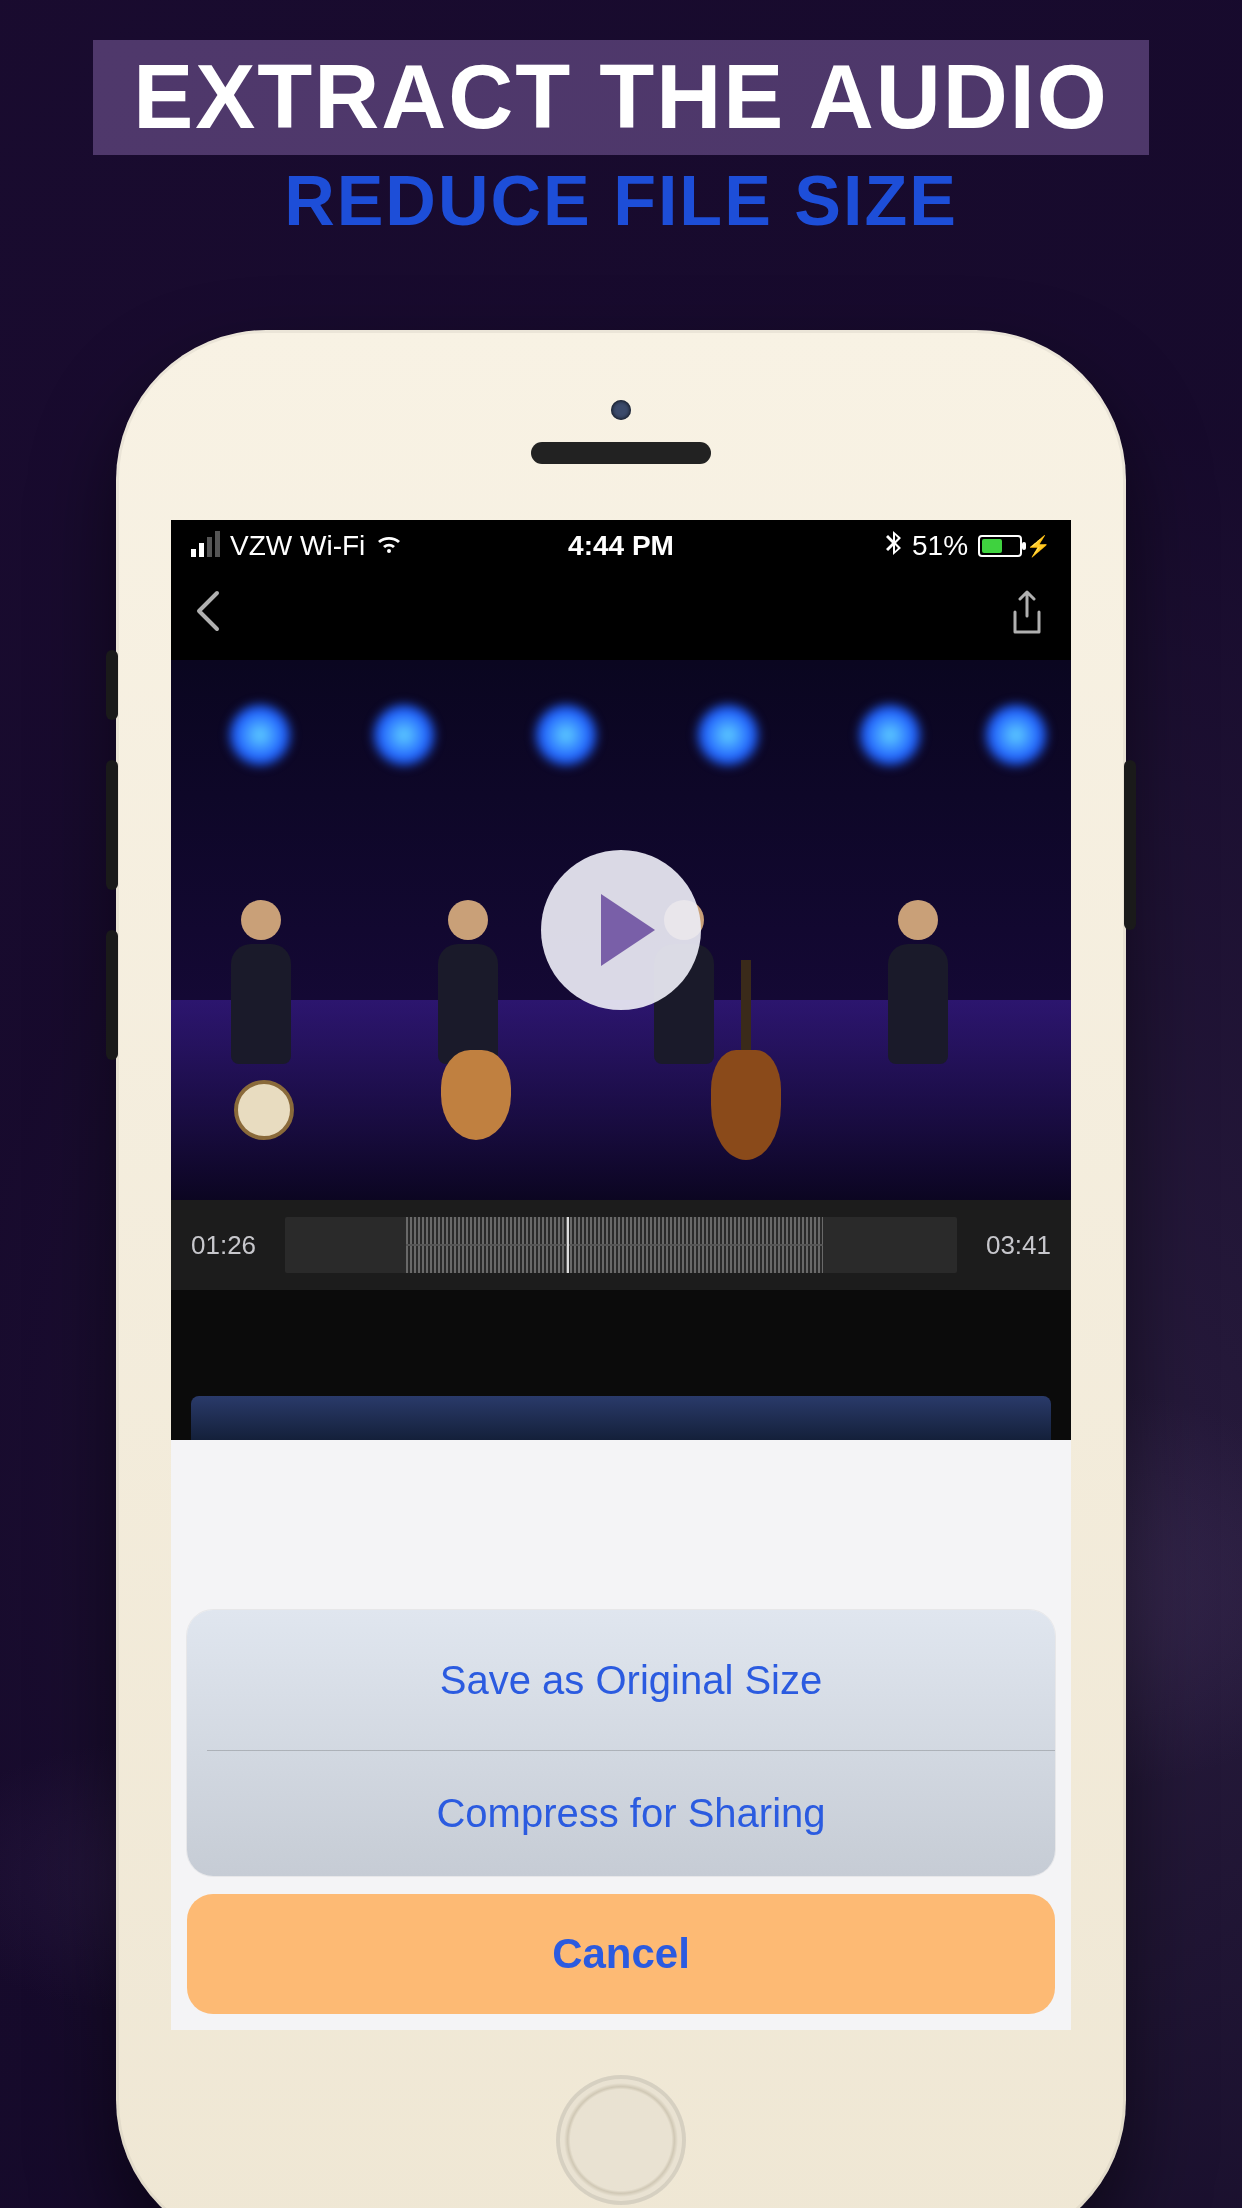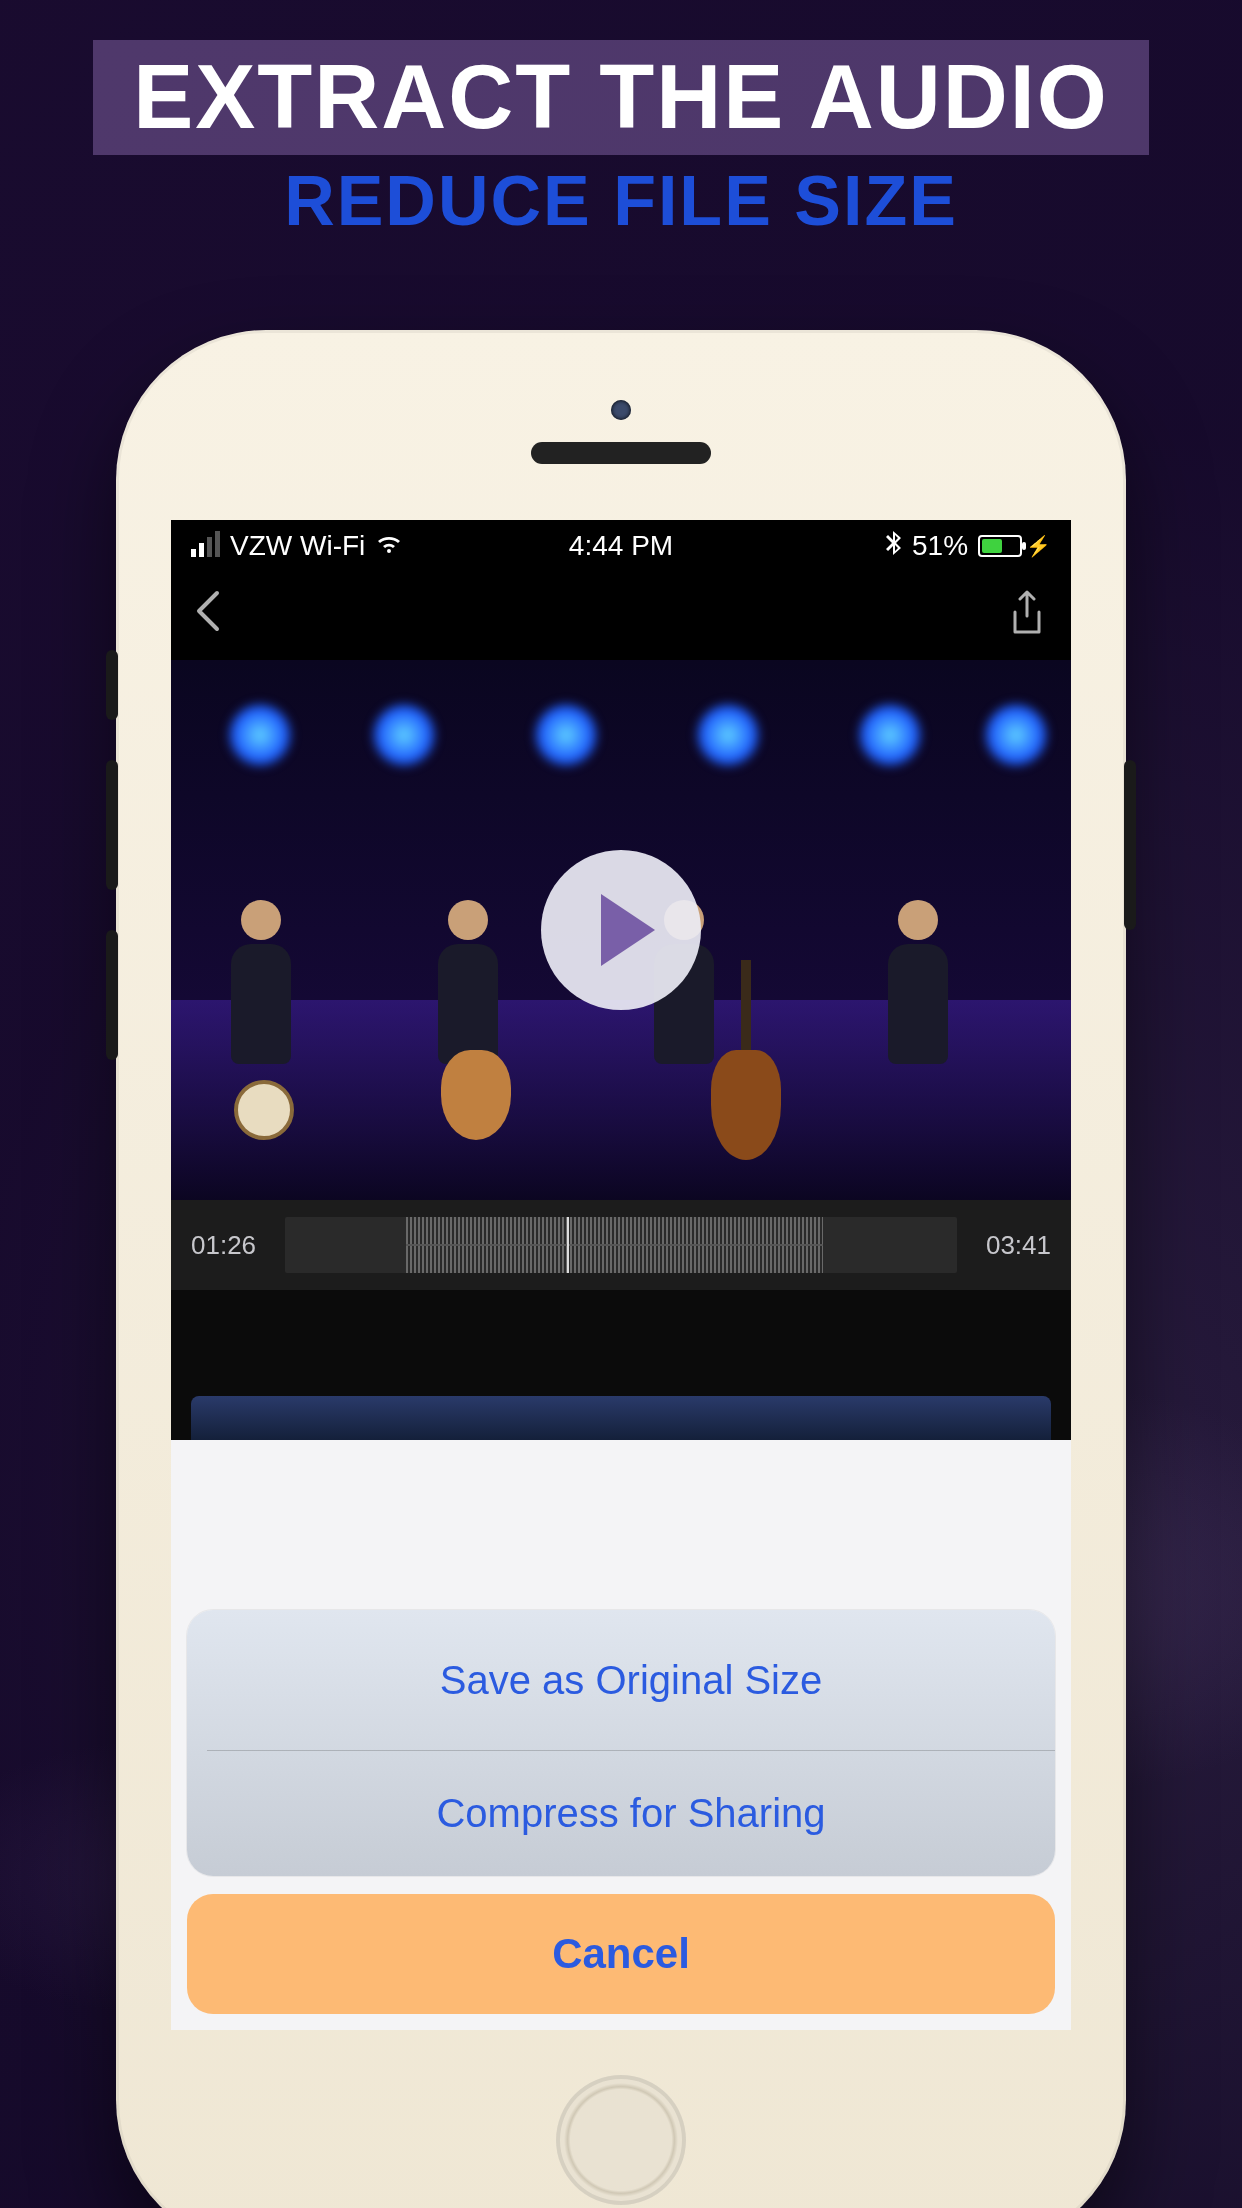--- a/index.html
+++ b/index.html
@@ -77,21 +77,21 @@
     height: 52px;
     background: #000;
     color: #fff;
     display: flex;
     align-items: center;
     justify-content: space-between;
     padding: 0 20px;
     font-size: 28px;
   }
   .sb-left, .sb-right { display:flex; align-items:center; gap:10px; }
-  .sb-center { position:absolute; left:0; right:0; text-align:center; font-weight:400; }
+  .sb-center { position:absolute; left:0; right:0; text-align:center; font-weight:700; }
   .sb-left, .sb-right { position: relative; z-index: 1; }
   .signal-bars { display:flex; align-items:flex-end; gap:3px; height:22px; }
   .signal-bars span { width:5px; background:#fff; }
   .signal-bars span:nth-child(1){height:8px}
   .signal-bars span:nth-child(2){height:14px}
   .signal-bars span:nth-child(3){height:20px; background:#555}
   .signal-bars span:nth-child(4){height:26px; background:#555}
   .wifi-icon { font-size:26px; }
   .bt-icon { font-size:24px; }
   .battery { display:inline-flex; align-items:center; gap:4px; }

